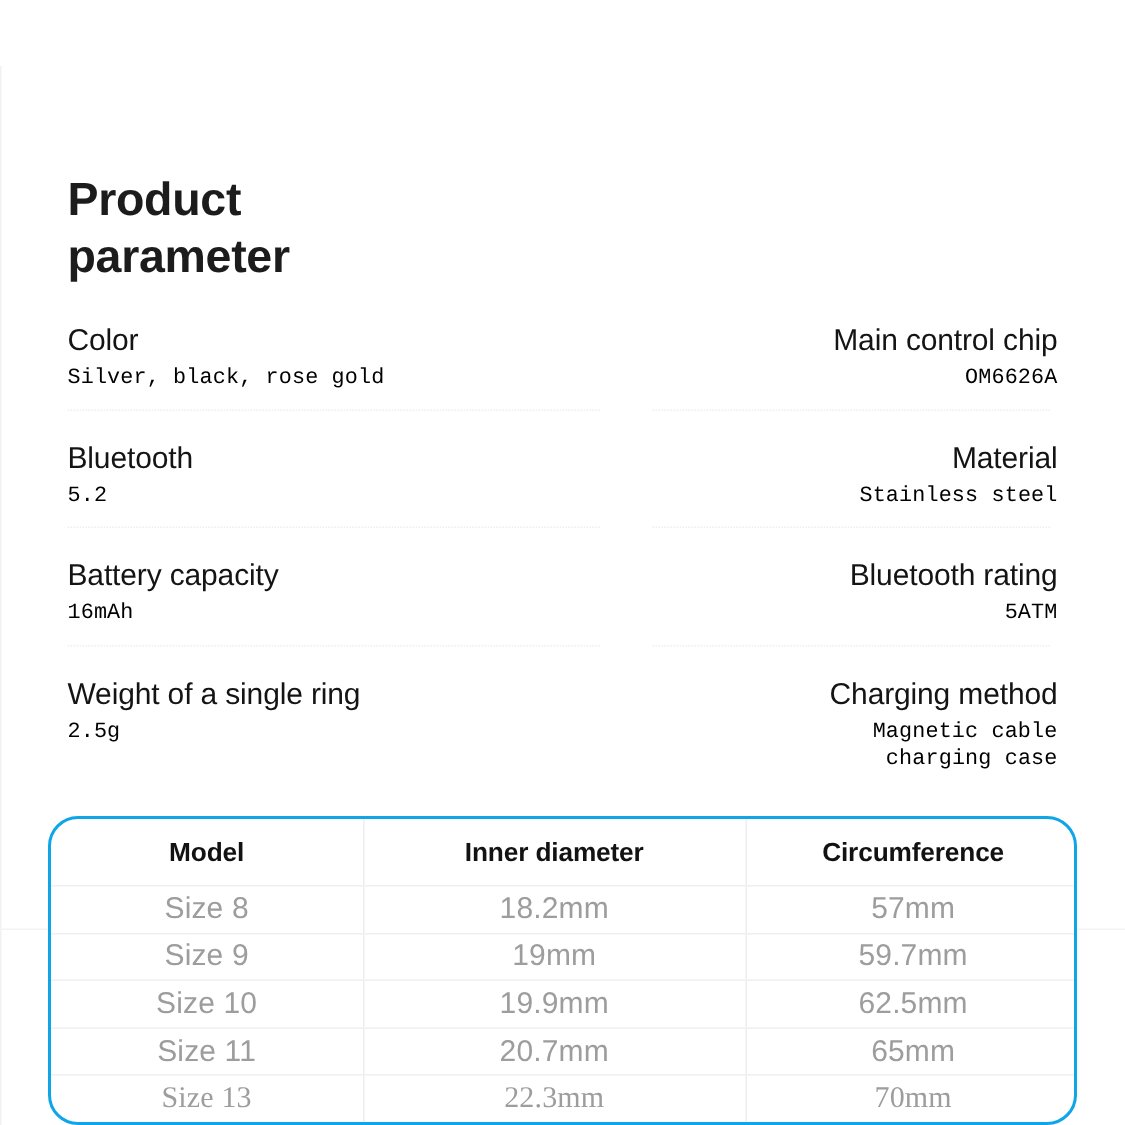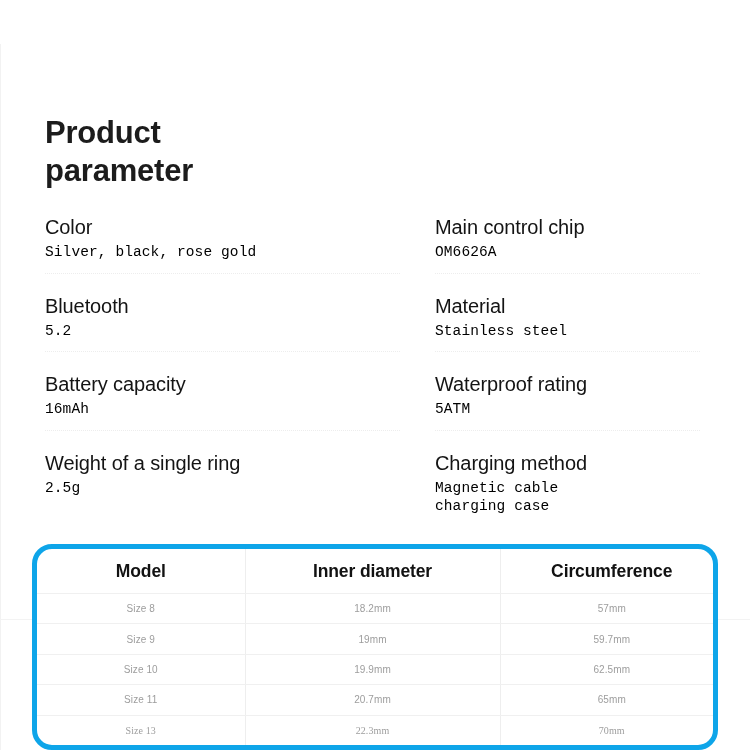--- a/index.html
+++ b/index.html
@@ -66,20 +66,21 @@
   .spec-cell {
     box-sizing: border-box;
     position: relative;
   }
   .spec-cell.left {
     width: 390px;
     padding-right: 14px;
   }
   .spec-cell.right {
     width: 270px;
+    text-align: right;
   }
   .spec-label {
     font-size: 20px;
     font-weight: normal;
     color: #141414;
     line-height: 1.15;
     letter-spacing: -0.1px;
     white-space: nowrap;
   }
   .spec-value {
@@ -106,21 +107,21 @@
     margin-bottom: 18px;
   }
 
   
   .size-table {
     position: absolute;
     left: 32px;
     top: 500px;
     width: 686px;
     height: 206px;
-    border: 5px solid #0ea5e9;
+    border: 2px solid #0ea5e9;
     border-radius: 20px;
     box-sizing: border-box;
     overflow: hidden;
     background: #ffffff;
   }
   table {
     width: 100%;
     height: 100%;
     border-collapse: collapse;
     table-layout: fixed;
@@ -134,21 +135,21 @@
   th:last-child, td:last-child { border-right: none; }
   tr:last-child td { border-bottom: none; font-family: Liberation Serif, serif; }
   th {
     font-size: 17.5px;
     font-weight: bold;
     color: #121212;
     height: 44px;
     letter-spacing: -0.1px;
   }
   td {
-    font-size: 10px;
+    font-size: 20px;
     color: #9d9d9d;
     height: 26px;
     letter-spacing: 0.1px;
   }
   col.c1 { width: 208px; }
   col.c2 { width: 255px; }
   col.c3 { width: 223px; }
 </style>
 </head>
 <body>
@@ -189,21 +190,21 @@
       </div>
     </div>
 
     <div class="spec-row">
       <div class="spec-cell left">
         <div class="spec-label">Battery capacity</div>
         <div class="spec-value">16mAh</div>
         <div class="spec-sep"></div>
       </div>
       <div class="spec-cell right">
-        <div class="spec-label">Waterproof rating</div>
+        <div class="spec-label">Bluetooth rating</div>
         <div class="spec-value">5ATM</div>
         <div class="spec-sep"></div>
       </div>
     </div>
 
     <div class="spec-row">
       <div class="spec-cell left">
         <div class="spec-label">Weight of a single ring</div>
         <div class="spec-value">2.5g</div>
         <div class="spec-sep last"></div>

